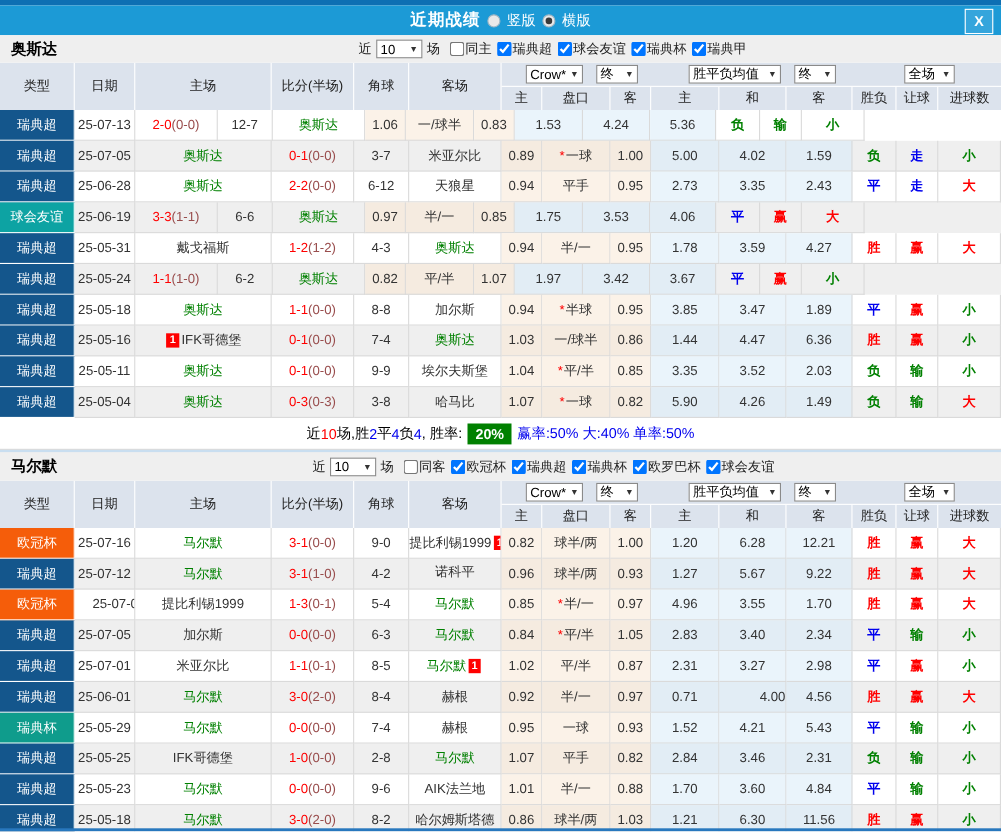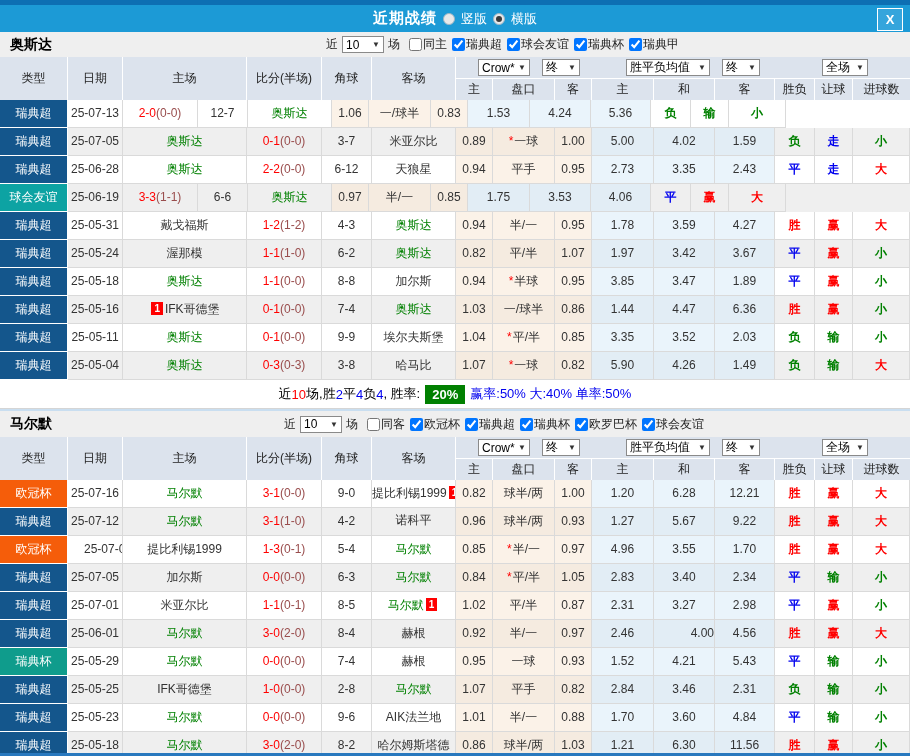--- a/index.html
+++ b/index.html
@@ -222,21 +222,20 @@
           <div class="cell lblue" style="width: 62px;">1.78</div>
           <div class="cell lblue" style="width: 61px;">3.59</div>
           <div class="cell lblue" style="width: 60px;">4.27</div>
           <div class="cell res" style="width: 40px; color: rgb(255, 0, 0);">胜</div>
           <div class="cell res" style="width: 38px; color: rgb(255, 0, 0);">赢</div>
           <div class="cell res" style="width: 57px; color: rgb(255, 0, 0);">大</div>
         </div>
         <div class="row even">
           <div class="cell type" style="width: 68px; background: rgb(20, 86, 140);">瑞典超</div>
           <div class="cell " style="width: 55px;">25-05-24</div>
-          <div class="cell" style="width: 124px;"><span class="tname">渥那模</span></div>
           <div class="cell score" style="width: 75px;"><span class="ft" style="color: rgb(255, 0, 0);">1-1</span><span class="ht" style="color: rgb(153, 77, 77);">(1-0)</span></div>
           <div class="cell " style="width: 50px;">6-2</div>
           <div class="cell" style="width: 84px;"><span class="tname" style="color: rgb(0, 128, 0);">奥斯达</span></div>
           <div class="cell cream" style="width: 37px;">0.82</div>
           <div class="cell cream" style="width: 62px;"><span>平/半</span></div>
           <div class="cell cream" style="width: 37px;">1.07</div>
           <div class="cell lblue" style="width: 62px;">1.97</div>
           <div class="cell lblue" style="width: 61px;">3.42</div>
           <div class="cell lblue" style="width: 60px;">3.67</div>
           <div class="cell res" style="width: 40px; color: rgb(0, 0, 238);">平</div>
@@ -480,21 +479,21 @@
         <div class="row even">
           <div class="cell type" style="width: 68px; background: rgb(20, 86, 140);">瑞典超</div>
           <div class="cell " style="width: 55px;">25-06-01</div>
           <div class="cell" style="width: 124px;"><span class="tname" style="color: rgb(0, 128, 0);">马尔默</span></div>
           <div class="cell score" style="width: 75px;"><span class="ft" style="color: rgb(255, 0, 0);">3-0</span><span class="ht" style="color: rgb(153, 77, 77);">(2-0)</span></div>
           <div class="cell " style="width: 50px;">8-4</div>
           <div class="cell" style="width: 84px;"><span class="tname">赫根</span></div>
           <div class="cell cream" style="width: 37px;">0.92</div>
           <div class="cell cream" style="width: 62px;"><span>半/一</span></div>
           <div class="cell cream" style="width: 37px;">0.97</div>
-          <div class="cell lblue" style="width: 62px;">2.46</div>
+          <div class="cell lblue" style="width: 62px;">0.71</div>
           <div class="cell lblue" style="width: 61px; text-align: right;">4.00</div>
           <div class="cell lblue" style="width: 60px;">4.56</div>
           <div class="cell res" style="width: 40px; color: rgb(255, 0, 0);">胜</div>
           <div class="cell res" style="width: 38px; color: rgb(255, 0, 0);">赢</div>
           <div class="cell res" style="width: 57px; color: rgb(255, 0, 0);">大</div>
         </div>
         <div class="row odd">
           <div class="cell type" style="width: 68px; background: rgb(15, 156, 140);">瑞典杯</div>
           <div class="cell " style="width: 55px;">25-05-29</div>
           <div class="cell" style="width: 124px;"><span class="tname" style="color: rgb(0, 128, 0);">马尔默</span></div>

